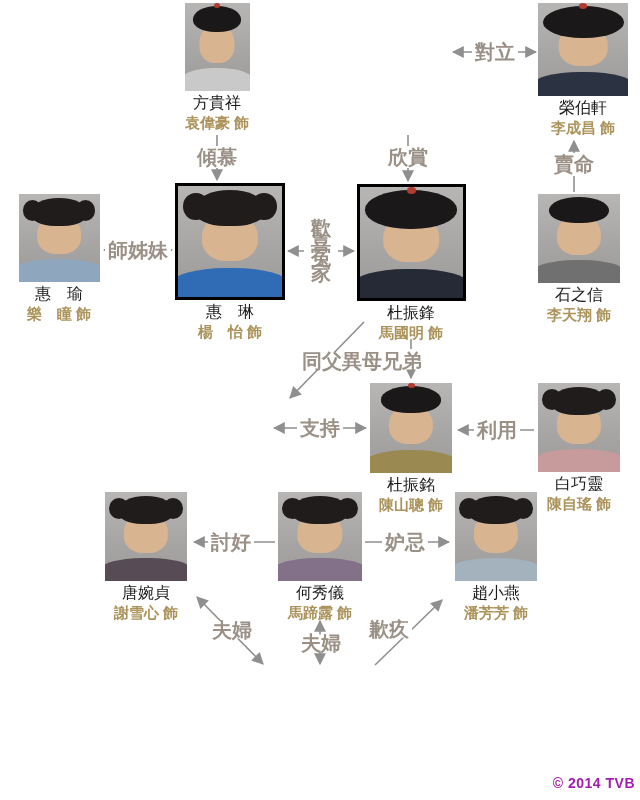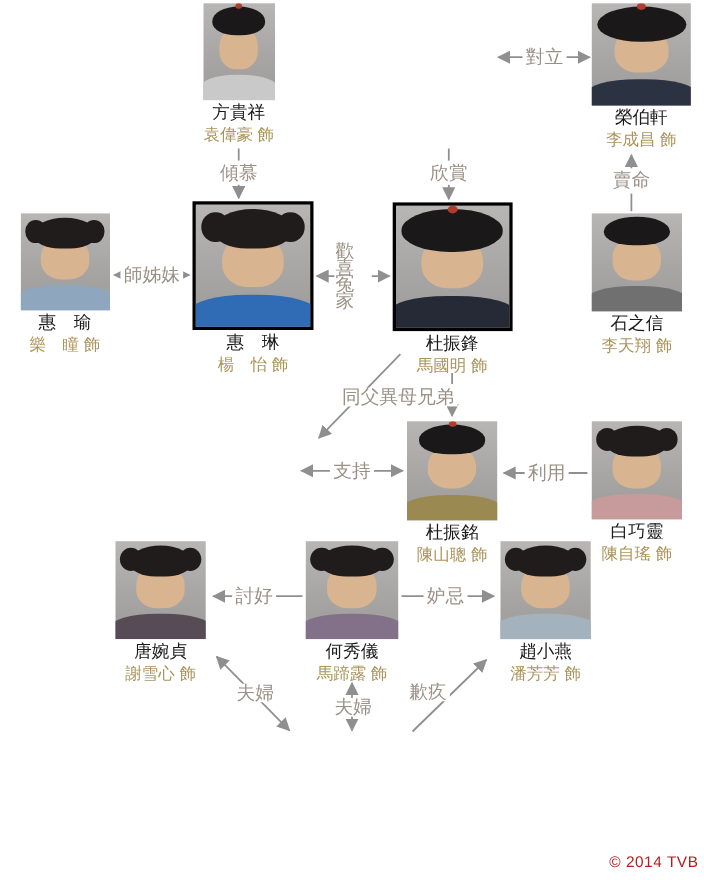--- a/index.html
+++ b/index.html
@@ -19,29 +19,29 @@
   .v-bald .pt-face{top:15%;height:52%;}
   .pt-hat{position:absolute;left:13%;top:3%;width:74%;height:30%;background:#1b1819;border-radius:50% 50% 45% 45%;}
   .v-big .pt-hat{left:5%;width:90%;height:35%;border-radius:50% 50% 48% 48%;}
   .pt-knot{position:absolute;left:46%;top:0%;width:9%;height:6%;background:#b23a2e;border-radius:50%;}
   .pt-hair{position:absolute;left:16%;top:4%;width:68%;height:32%;background:#201c1c;border-radius:50% 50% 42% 42%;}
   .pt-hair:before,.pt-hair:after{content:"";position:absolute;top:8%;width:36%;height:74%;background:#201c1c;border-radius:50%;}
   .pt-hair:before{left:-16%;}
   .pt-hair:after{right:-16%;}
   .pt-body{position:absolute;left:-6%;bottom:-4%;width:112%;height:30%;background:var(--c,#2a3040);border-radius:46% 46% 0 0;}
   .pname{margin-top:3px;font-size:16px;line-height:17px;font-weight:400;color:#1a1a1a;white-space:nowrap;}
-  .pactor{margin-top:4px;font-size:15px;line-height:16px;font-weight:400;color:#ab935b;white-space:nowrap;}
+  .pactor{margin-top:4px;font-size:15px;line-height:16px;font-weight:700;color:#ab935b;white-space:nowrap;}
   
   svg.edges{position:absolute;left:0;top:0;pointer-events:none;}
   .rel{
-    position:absolute;transform:translate(-50%,-50%);font-size:17px;line-height:17px;
-    color:#9a9086;background:#fff;padding:0 3px;white-space:nowrap;font-weight:400;
+    position:absolute;transform:translate(-50%,-50%);font-size:20px;line-height:17px;
+    color:#9a9086;background:#fff;padding:0 3px;white-space:nowrap;font-weight:700;
   }
-  .rel.wrap{width:32px;white-space:normal;word-break:break-all;text-align:left;line-height:15px;padding:0 1px;}
-  .copyright{position:absolute;right:5px;top:775px;font-size:14px;font-weight:400;color:#b91c1c;letter-spacing:.5px;}
+  .rel.wrap{width:32px;white-space:normal;word-break:break-all;text-align:center;line-height:15px;padding:0 1px;}
+  .copyright{position:absolute;right:5px;top:775px;font-size:14px;font-weight:700;color:#a21caf;letter-spacing:.5px;}
 </style>
 </head>
 <body>
 
 <div id="canvas">
 
   <div class="person" style="left:137px;top:3px">
     <div class="photo v-hat" style="width:65px;height:88px;--c:#c9c9c9">
       <i class="pt-face"></i>
       <i class="pt-hat"></i>

